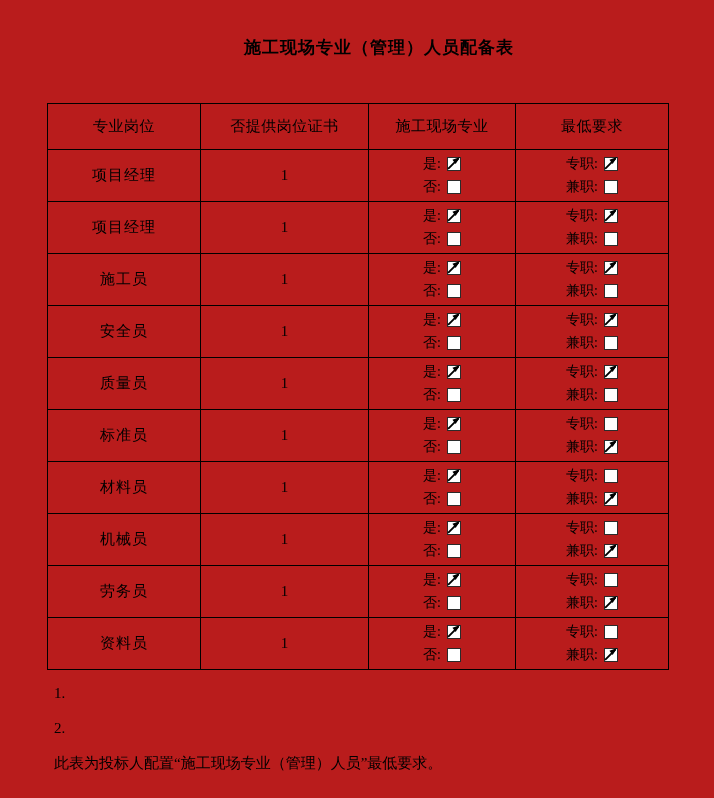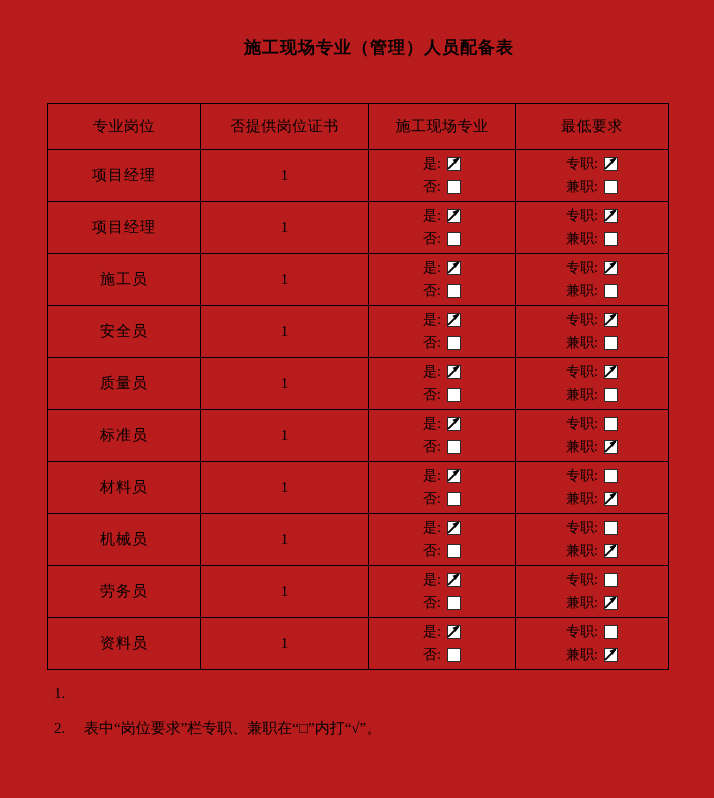--- a/index.html
+++ b/index.html
@@ -403,17 +403,20 @@
         </tr>
       </tbody>
   </table>
 
   <div class="notes">
     <div class="note">
       <span class="note-num">1.</span>
     </div>
     <div class="note">
       <span class="note-num">2.</span>
-      <span>表中“岗位要求”栏专职、兼职在“□”内打“√”。</span>
+    </div>
+    <div class="note">
+
+      <span>此表为投标人配置“施工现场专业（管理）人员”最低要求。</span>
     </div>
   </div>
 
 </div>
 
 </body></html>

